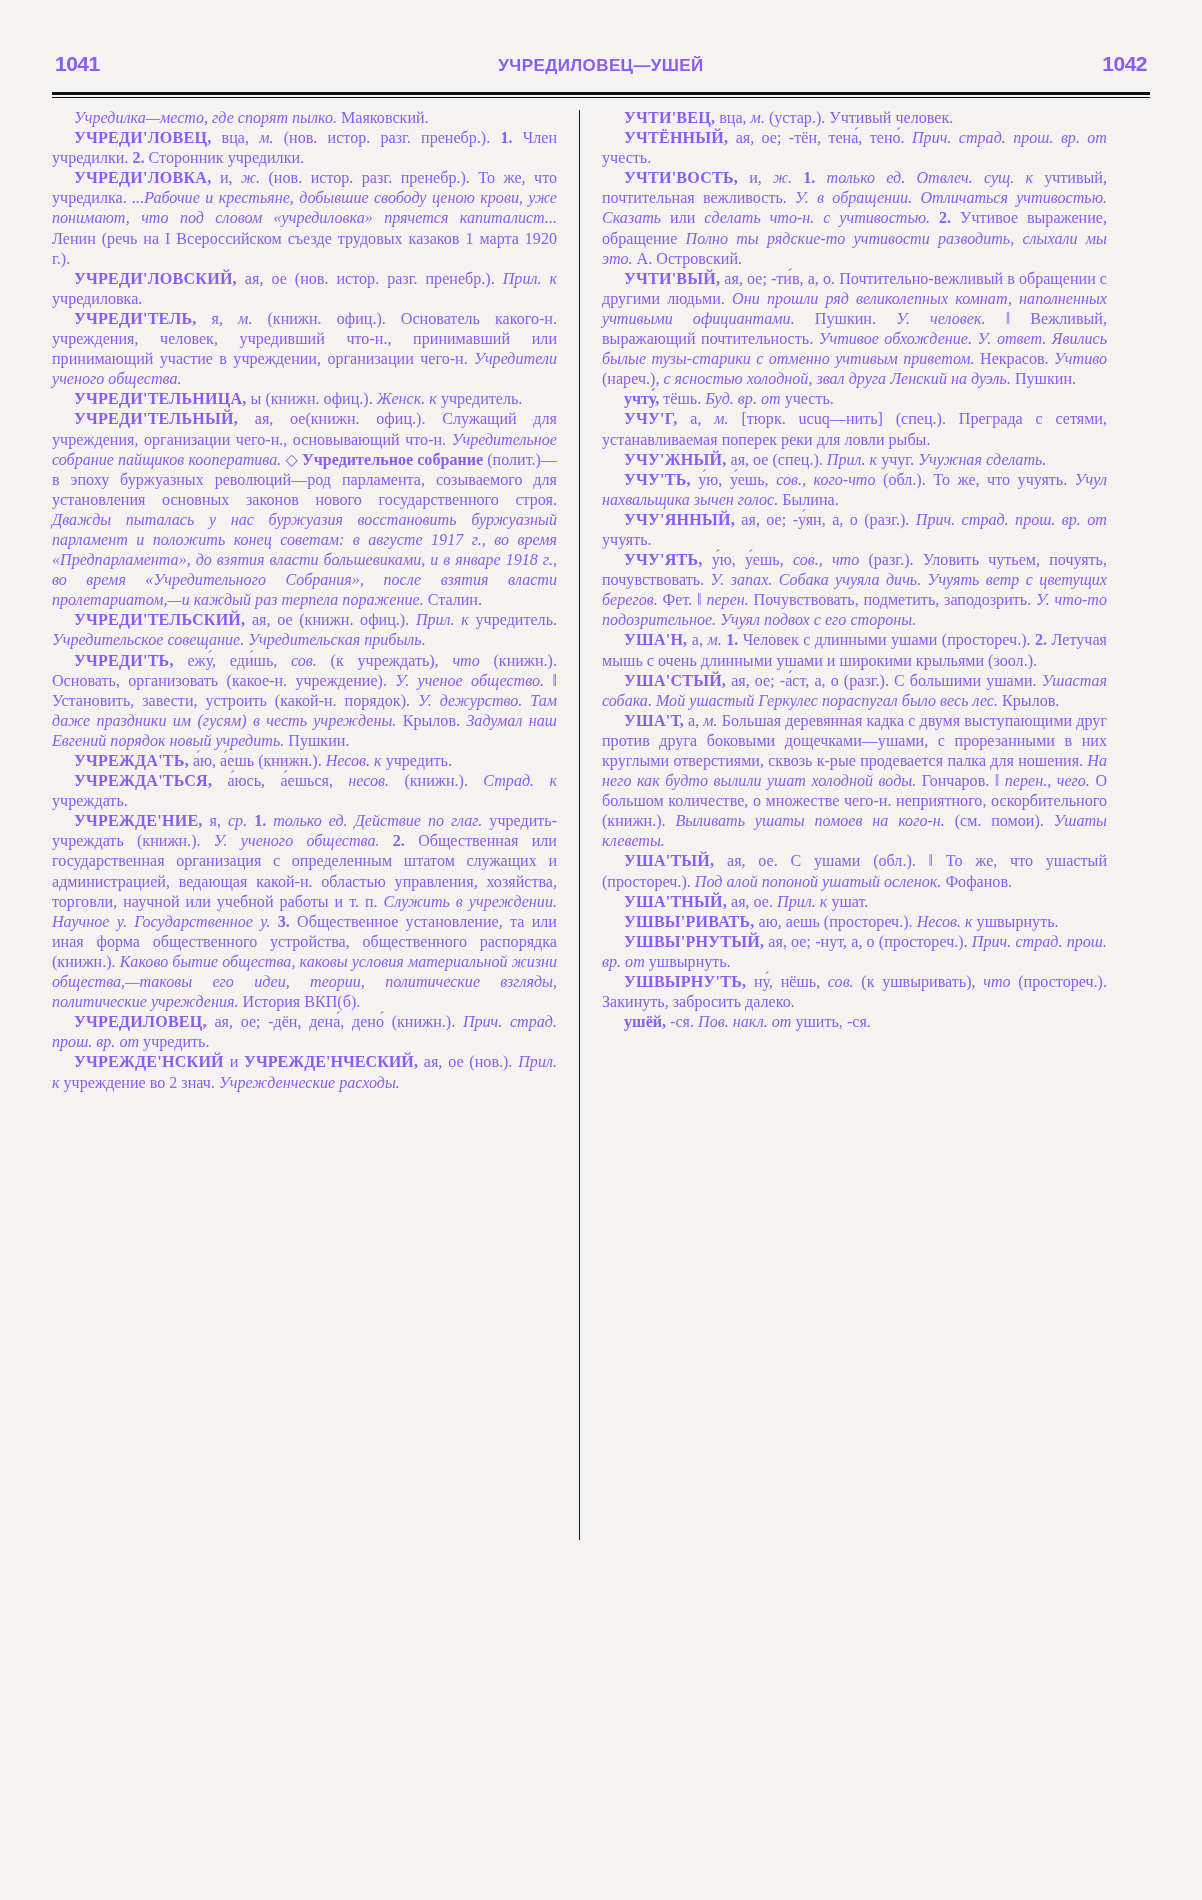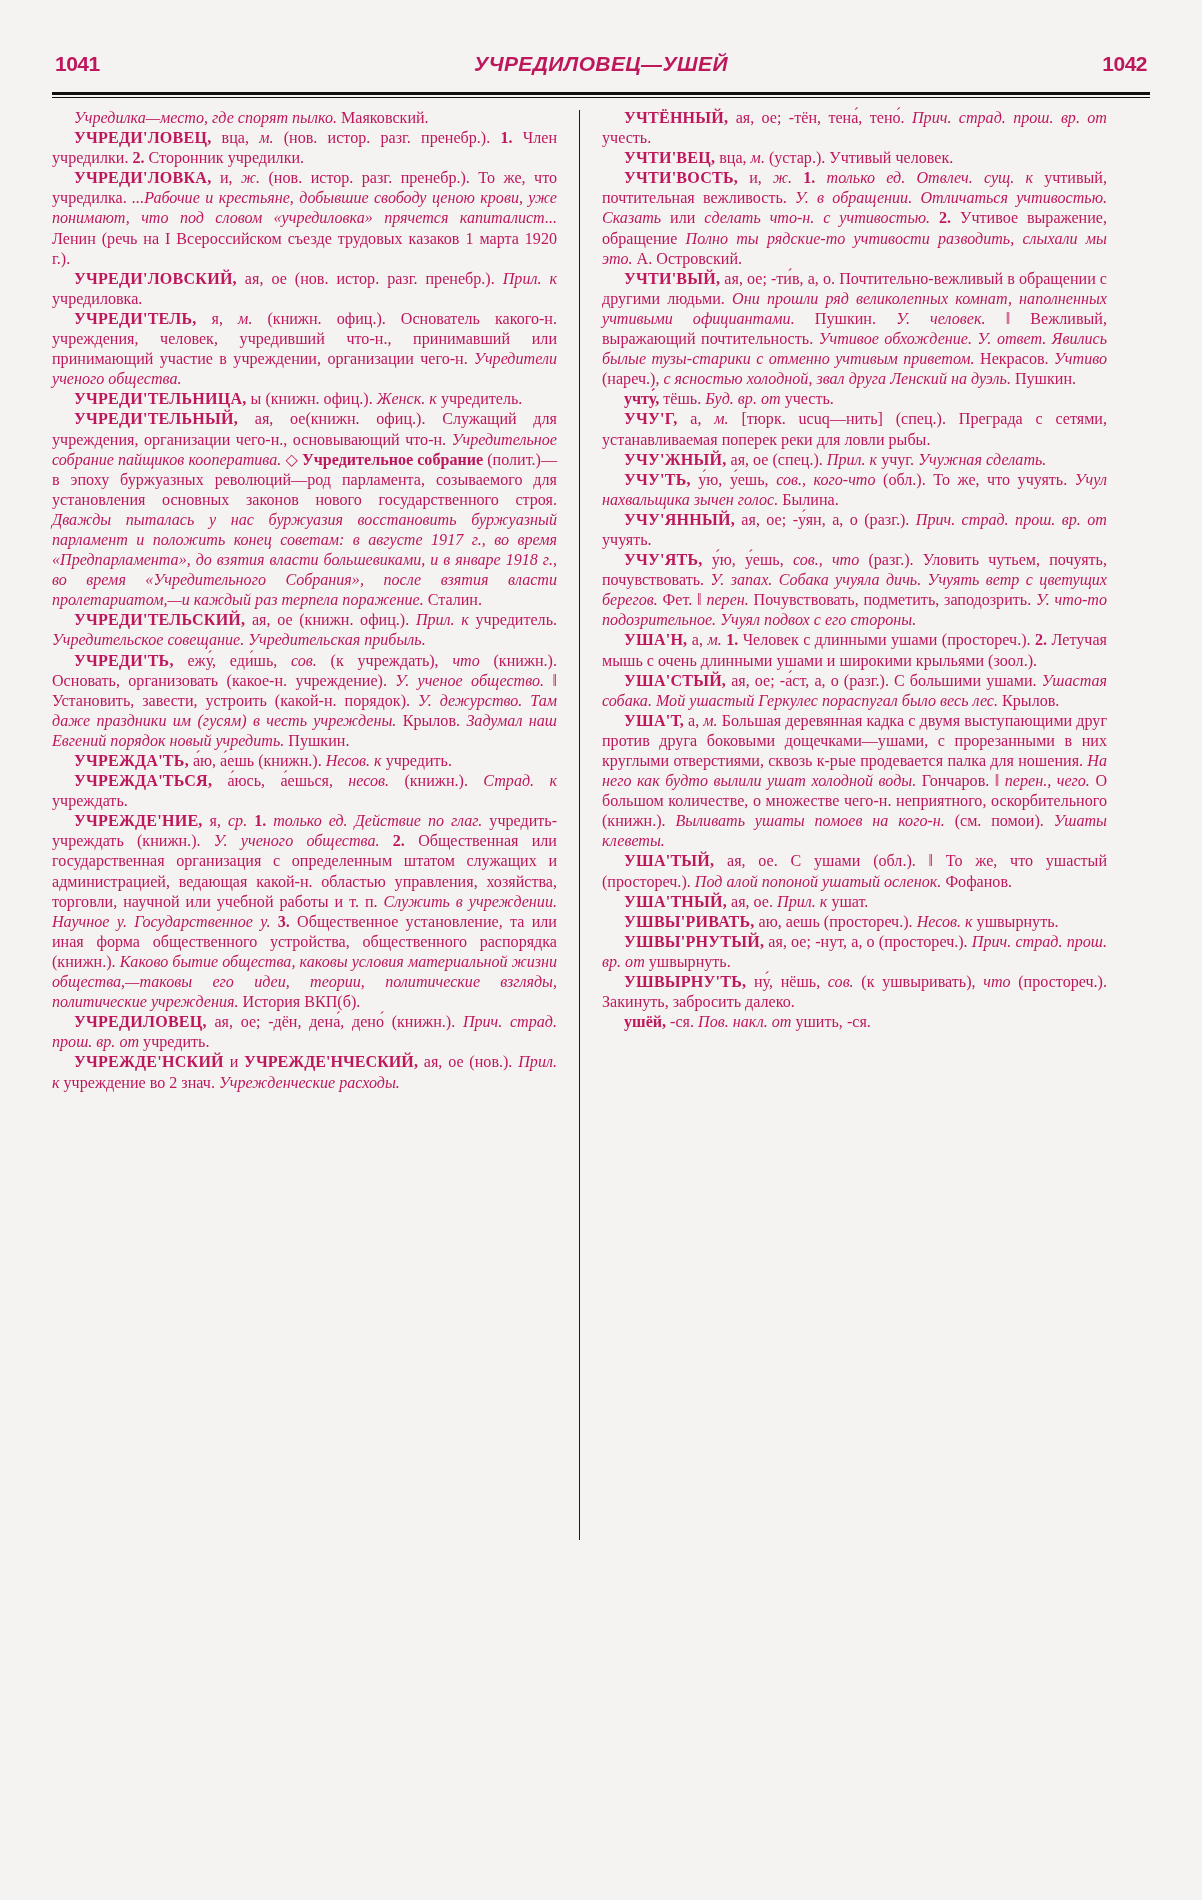--- a/index.html
+++ b/index.html
@@ -10,21 +10,21 @@
   }
   .page {
     position: relative;
     width: 1202px;
     height: 1900px;
     margin: 0 auto;
     background: #f4f3f1;
     box-sizing: border-box;
     overflow: hidden;
     font-family: "Liberation Serif", "DejaVu Serif", serif;
-    color: #be185d;
+    color: #8b5cf6;
   }
   
   .running-head {
     position: absolute;
     left: 55px;
     right: 55px;
     top: 52px;
     height: 34px;
     display: flex;
     align-items: baseline;
@@ -32,25 +32,24 @@
   }
   .folio {
     font-family: "Liberation Sans", "DejaVu Sans", sans-serif;
     font-weight: 700;
     font-size: 21px;
     letter-spacing: -0.5px;
   }
   .head-title {
     font-family: "Liberation Sans", "DejaVu Sans", sans-serif;
     font-weight: 700;
-    font-size: 21px;
+    font-size: 17px;
     letter-spacing: 0.4px;
     text-align: center;
     flex: 1;
-    font-style: italic;
   }
   .rule-double {
     position: absolute;
     left: 52px;
     right: 52px;
     top: 92px;
     height: 6px;
     border-top: 3px solid #111;
     border-bottom: 1px solid #111;
     box-sizing: border-box;
@@ -122,22 +121,22 @@
         <p class="entry"><span class="hw">УЧРЕДИ'ТЕЛЬСКИЙ,</span><span> ая, ое (книжн. офиц.). </span><span class="it">Прил. к</span><span> учредитель. </span><span class="it">Учредительское совещание. Учредительская прибыль.</span></p>
         <p class="entry"><span class="hw">УЧРЕДИ'ТЬ,</span><span> ежу́, еди́шь, </span><span class="it">сов.</span><span> (к учреждать), </span><span class="it">что</span><span> (книжн.). Основать, организовать (какое-н. учреждение). </span><span class="it">У. ученое общество.</span><span> ‖ Установить, завести, устроить (какой-н. порядок). </span><span class="it">У. дежурство. Там даже праздники им (гусям) в честь учреждены.</span><span> Крылов. </span><span class="it">Задумал наш Евгений порядок новый учредить.</span><span> Пушкин.</span></p>
         <p class="entry"><span class="hw">УЧРЕЖДА'ТЬ,</span><span> а́ю, а́ешь (книжн.). </span><span class="it">Несов. к</span><span> учредить.</span></p>
         <p class="entry"><span class="hw">УЧРЕЖДА'ТЬСЯ,</span><span> а́юсь, а́ешься, </span><span class="it">несов.</span><span> (книжн.). </span><span class="it">Страд. к</span><span> учреждать.</span></p>
         <p class="entry"><span class="hw">УЧРЕЖДЕ'НИЕ,</span><span> я, </span><span class="it">ср.</span><span> </span><span class="bd">1.</span><span class="it"> только ед. Действие по глаг.</span><span> учредить-учреждать (книжн.). </span><span class="it">У. ученого общества.</span><span> </span><span class="bd">2.</span><span> Общественная или государственная организация с определенным штатом служащих и администрацией, ведающая какой-н. областью управления, хозяйства, торговли, научной или учебной работы и т. п. </span><span class="it">Служить в учреждении. Научное у. Государственное у.</span><span> </span><span class="bd">3.</span><span> Общественное установление, та или иная форма общественного устройства, общественного распорядка (книжн.). </span><span class="it">Каково бытие общества, каковы условия материальной жизни общества,—таковы его идеи, теории, политические взгляды, политические учреждения.</span><span> История ВКП(б).</span></p>
         <p class="entry"><span class="hw">УЧРЕДИЛОВЕЦ,</span><span> ая, ое; -дён, дена́, дено́ (книжн.). </span><span class="it">Прич. страд. прош. вр. от</span><span> учредить.</span></p>
         <p class="entry"><span class="hw">УЧРЕЖДЕ'НСКИЙ</span><span> и </span><span class="bd">УЧРЕЖДЕ'НЧЕСКИЙ,</span><span> ая, ое (нов.). </span><span class="it">Прил. к</span><span> учреждение во 2 знач. </span><span class="it">Учрежденческие расходы.</span></p>
       </div>
     <div class="col-divider"></div>
     <div class="col col-right" id="col-right">
+        <p class="entry"><span class="hw">УЧТИ'ВЕЦ,</span><span> вца, </span><span class="it">м.</span><span> (устар.). Учтивый человек.</span></p>
         <p class="entry"><span class="hw">УЧТЁННЫЙ,</span><span> ая, ое; -тён, тена́, тено́. </span><span class="it">Прич. страд. прош. вр. от</span><span> учесть.</span></p>
-        <p class="entry"><span class="hw">УЧТИ'ВЕЦ,</span><span> вца, </span><span class="it">м.</span><span> (устар.). Учтивый человек.</span></p>
         <p class="entry"><span class="hw">УЧТИ'ВОСТЬ,</span><span> и, </span><span class="it">ж.</span><span> </span><span class="bd">1.</span><span class="it"> только ед. Отвлеч. сущ. к</span><span> учтивый, почтительная вежливость. </span><span class="it">У. в обращении. Отличаться учтивостью. Сказать</span><span> или </span><span class="it">сделать что-н. с учтивостью.</span><span> </span><span class="bd">2.</span><span> Учтивое выражение, обращение </span><span class="it">Полно ты рядские-то учтивости разводить, слыхали мы это.</span><span> А. Островский.</span></p>
         <p class="entry"><span class="hw">УЧТИ'ВЫЙ,</span><span> ая, ое; -ти́в, а, о. Почтительно-вежливый в обращении с другими людьми. </span><span class="it">Они прошли ряд великолепных комнат, наполненных учтивыми официантами.</span><span> Пушкин. </span><span class="it">У. человек.</span><span> ‖ Вежливый, выражающий почтительность. </span><span class="it">Учтивое обхождение. У. ответ. Явились былые тузы-старики с отменно учтивым приветом.</span><span> Некрасов. </span><span class="it">Учтиво</span><span> (нареч.), </span><span class="it">с ясностью холодной, звал друга Ленский на дуэль.</span><span> Пушкин.</span></p>
         <p class="entry"><span class="hw-lower">учту́,</span><span> тёшь. </span><span class="it">Буд. вр. от</span><span> учесть.</span></p>
         <p class="entry"><span class="hw">УЧУ'Г,</span><span> а, </span><span class="it">м.</span><span> [тюрк. ucuq—нить] (спец.). Преграда с сетями, устанавливаемая поперек реки для ловли рыбы.</span></p>
         <p class="entry"><span class="hw">УЧУ'ЖНЫЙ,</span><span> ая, ое (спец.). </span><span class="it">Прил. к</span><span> учуг. </span><span class="it">Учужная сделать.</span></p>
         <p class="entry"><span class="hw">УЧУ'ТЬ,</span><span> у́ю, у́ешь, </span><span class="it">сов., кого-что</span><span> (обл.). То же, что учуять. </span><span class="it">Учул нахвальщика зычен голос.</span><span> Былина.</span></p>
         <p class="entry"><span class="hw">УЧУ'ЯННЫЙ,</span><span> ая, ое; -у́ян, а, о (разг.). </span><span class="it">Прич. страд. прош. вр. от</span><span> учуять.</span></p>
         <p class="entry"><span class="hw">УЧУ'ЯТЬ,</span><span> у́ю, у́ешь, </span><span class="it">сов., что</span><span> (разг.). Уловить чутьем, почуять, почувствовать. </span><span class="it">У. запах. Собака учуяла дичь. Учуять ветр с цветущих берегов.</span><span> Фет. ‖ </span><span class="it">перен.</span><span> Почувствовать, подметить, заподозрить. </span><span class="it">У. что-то подозрительное. Учуял подвох с его стороны.</span></p>
         <p class="entry"><span class="hw">УША'Н,</span><span> а, </span><span class="it">м.</span><span> </span><span class="bd">1.</span><span> Человек с длинными ушами (простореч.). </span><span class="bd">2.</span><span> Летучая мышь с очень длинными ушами и широкими крыльями (зоол.).</span></p>
         <p class="entry"><span class="hw">УША'СТЫЙ,</span><span> ая, ое; -а́ст, а, о (разг.). С большими ушами. </span><span class="it">Ушастая собака. Мой ушастый Геркулес пораспугал было весь лес.</span><span> Крылов.</span></p>

